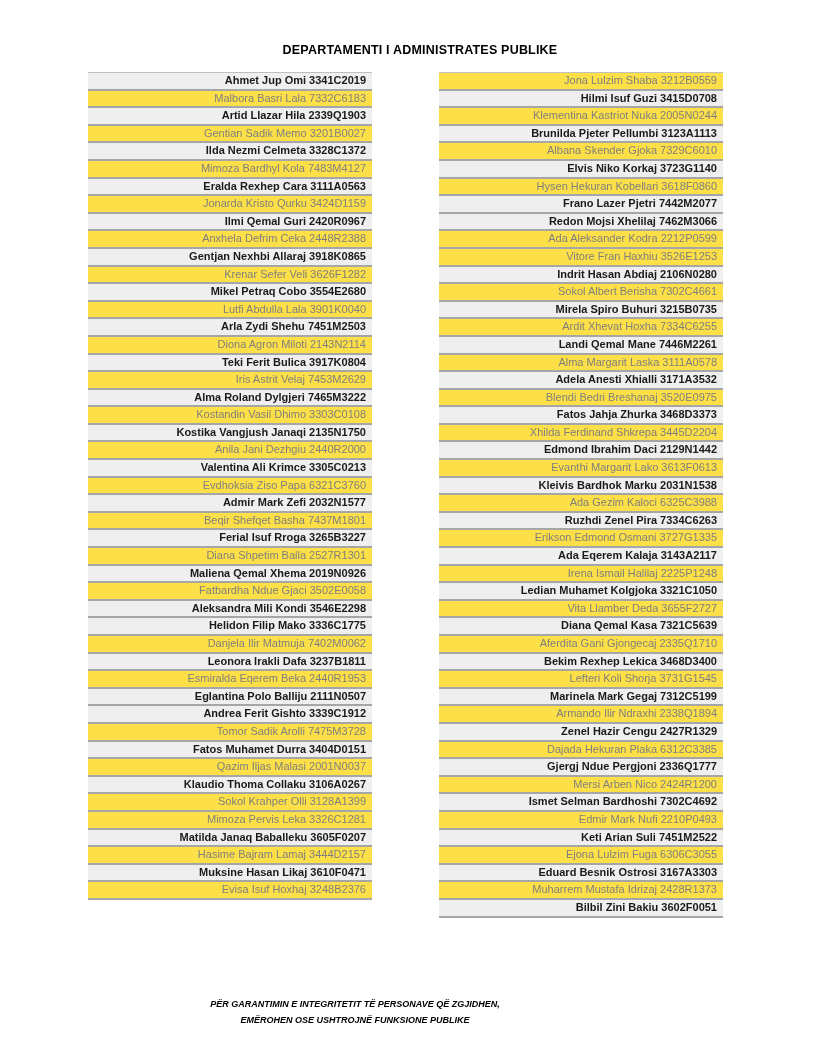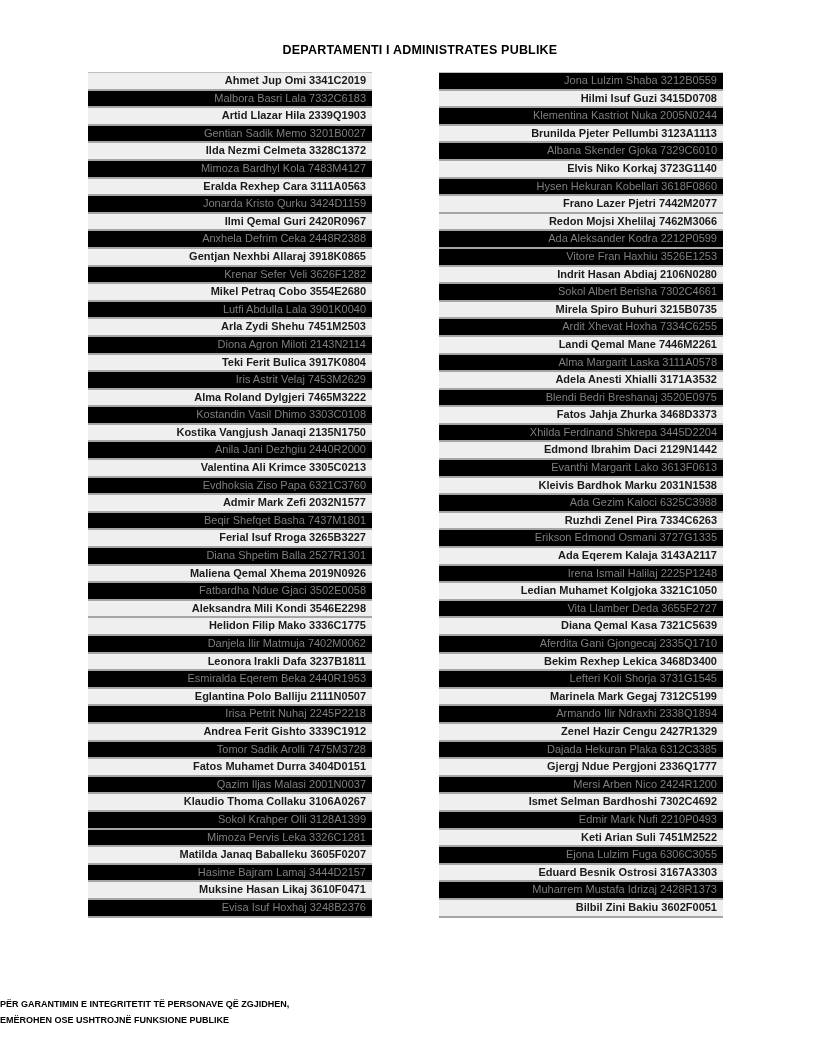--- a/index.html
+++ b/index.html
@@ -48,34 +48,35 @@
     font-size: 11px;
     white-space: nowrap;
     overflow: hidden;
   }
   .row.shaded {
     background: #efefef;
     font-weight: bold;
     color: #1a1a1a;
   }
   .row.plain {
-    background: #000000;
+    background: #fde047;
     font-weight: normal;
     color: #7f7f7f;
   }
   .footer {
     position: absolute;
     top: 996px;
     left: 0;
     width: 710px;
-    text-align: left;
+    text-align: center;
     font-size: 9px;
     font-weight: bold;
     color: #000000;
     line-height: 16px;
+    font-style: italic;
   }
 </style>
 </head>
 <body>
 
 <div>
   <h1 class="title">DEPARTAMENTI I ADMINISTRATES PUBLIKE</h1>
 
   <div class="table-wrap">
     <div class="name-col" id="col-0">
@@ -108,21 +109,20 @@
         <div class="row shaded">Ferial Isuf Rroga 3265B3227</div>
         <div class="row plain">Diana Shpetim Balla 2527R1301</div>
         <div class="row shaded">Maliena Qemal Xhema 2019N0926</div>
         <div class="row plain">Fatbardha Ndue Gjaci 3502E0058</div>
         <div class="row shaded">Aleksandra Mili Kondi 3546E2298</div>
         <div class="row shaded">Helidon Filip Mako 3336C1775</div>
         <div class="row plain">Danjela Ilir Matmuja 7402M0062</div>
         <div class="row shaded">Leonora Irakli Dafa 3237B1811</div>
         <div class="row plain">Esmiralda Eqerem Beka 2440R1953</div>
         <div class="row shaded">Eglantina Polo Balliju 2111N0507</div>
-        <div class="row plain">Irisa Petrit Nuhaj 2245P2218</div>
         <div class="row shaded">Andrea Ferit Gishto 3339C1912</div>
         <div class="row plain">Tomor Sadik Arolli 7475M3728</div>
         <div class="row shaded">Fatos Muhamet Durra 3404D0151</div>
         <div class="row plain">Qazim Iljas Malasi 2001N0037</div>
         <div class="row shaded">Klaudio Thoma Collaku 3106A0267</div>
         <div class="row plain">Sokol Krahper Olli 3128A1399</div>
         <div class="row plain">Mimoza Pervis Leka 3326C1281</div>
         <div class="row shaded">Matilda Janaq Baballeku 3605F0207</div>
         <div class="row plain">Hasime Bajram Lamaj 3444D2157</div>
         <div class="row shaded">Muksine Hasan Likaj 3610F0471</div>

